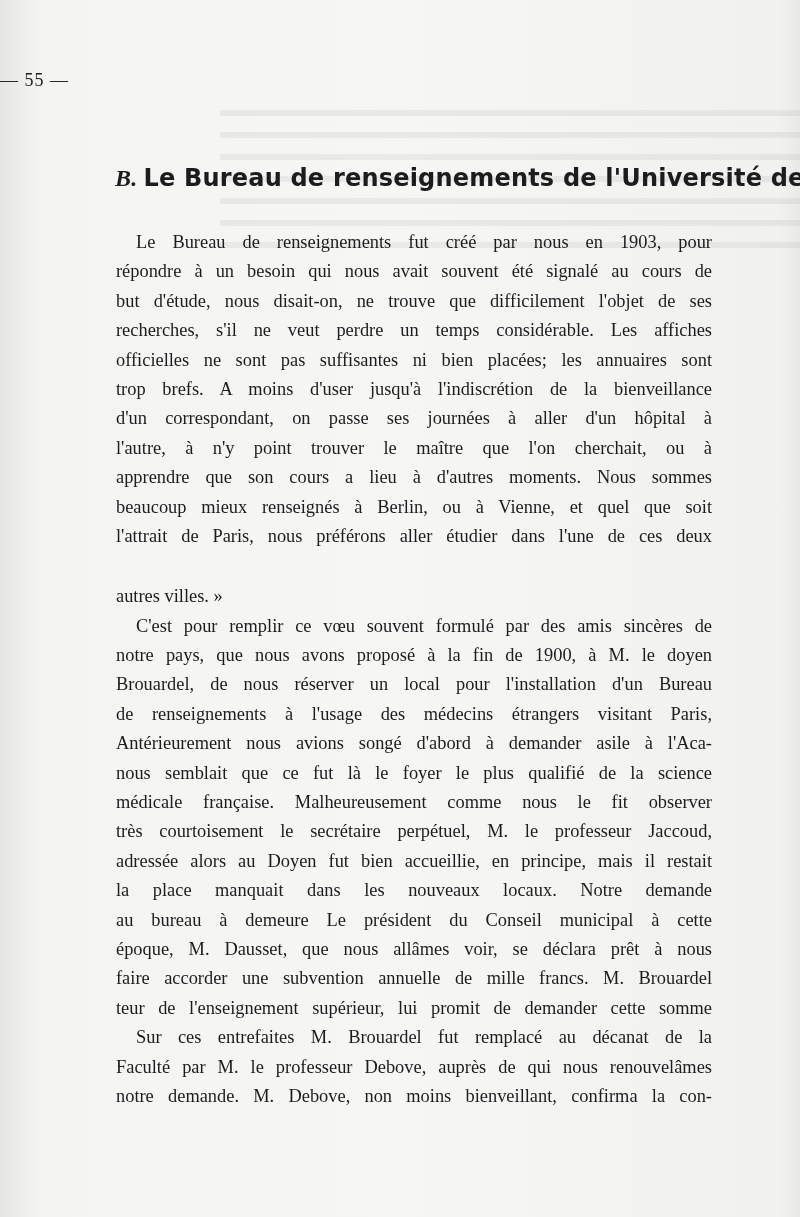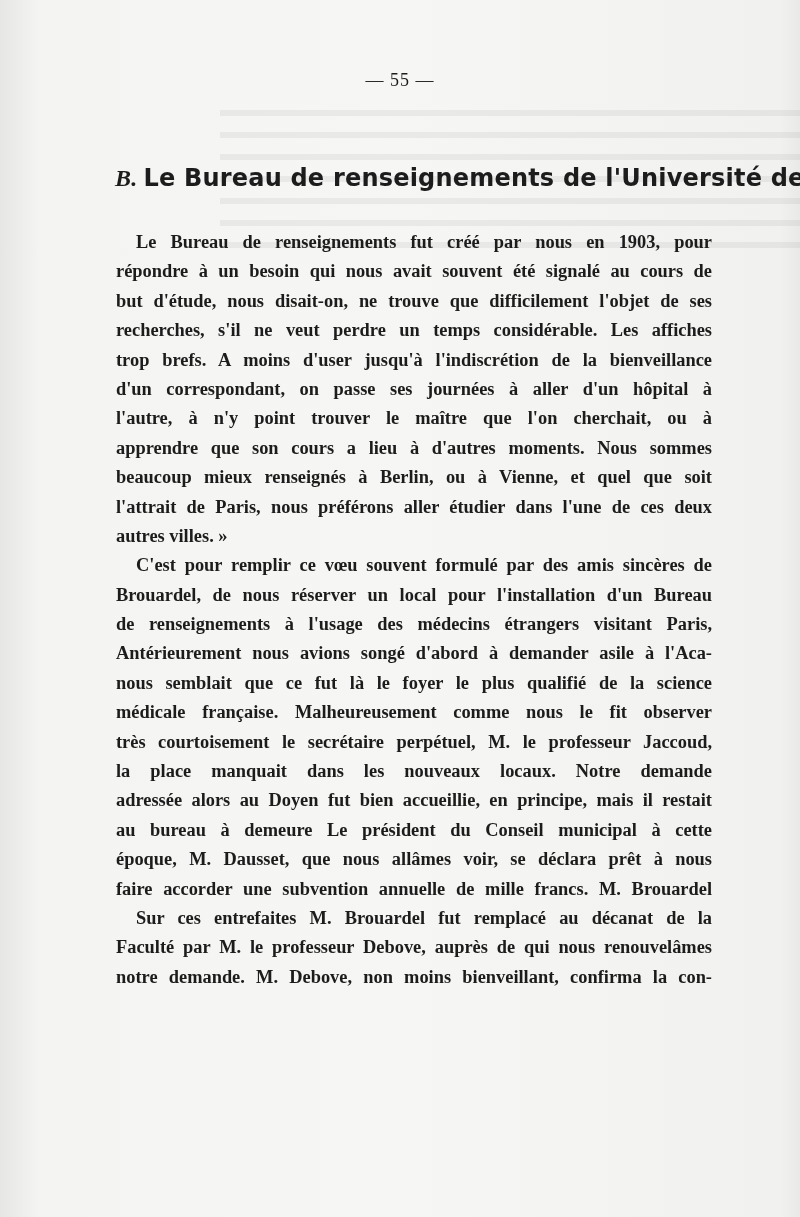--- a/index.html
+++ b/index.html
@@ -14,75 +14,78 @@
       position: absolute; left: 0; top: 0; width: 800px; height: 1217px;
       background: linear-gradient(90deg, #e6e6e4 0px, #f4f4f2 40px, #f6f6f4 400px, #f1f1ef 780px, #e9e9e7 800px);
     }
     .ghost {
       position: absolute; left: 220px; top: 110px; width: 580px; height: 140px;
       opacity: 0.08;
       background: repeating-linear-gradient(180deg, #555 0 6px, transparent 6px 22px);
     }
     .page-number {
       position: absolute; left: 0; right: 0; top: 70px;
-      text-align: center; font-size: 18px; letter-spacing: 1px;
+      text-align: left; font-size: 18px; letter-spacing: 1px;
       font-family: "Liberation Serif", serif;
     }
     .heading {
       position: absolute; left: 115px; top: 164px; width: 600px;
       font-family: "DejaVu Sans", sans-serif;
       font-weight: bold; font-size: 24px; letter-spacing: 0.2px;
       white-space: nowrap;
     }
     .heading .label { font-family: "Liberation Serif", serif; font-style: italic; font-weight: bold; margin-right: 6px; }
     .body-text {
       position: absolute; left: 116px; top: 228px; width: 596px;
       font-family: "Liberation Serif", serif;
       font-size: 18.4px; line-height: 29.4px;
     }
     .line {
       display: block; text-align: justify; text-align-last: justify;
-      white-space: nowrap; height: 29.4px; font-weight: bold;
+      white-space: nowrap; height: 29.4px;
     }
     .line.indent { padding-left: 20px; }
-    .line.last { text-align-last: left; }
+    .line.last { text-align-last: left; margin-top: 31px; }
   </style>
 </head>
 <body>
 
 <div class="page">
   <div class="ghost"></div>
 
   <div class="page-number">— 55 —</div>
 
   <div class="heading">
     <span class="label">B.</span><span>Le Bureau de renseignements de l'Université de Paris.</span>
   </div>
 
   <div class="body-text">
     <span class="line indent">Le Bureau de renseignements fut créé par nous en 1903, pour</span>
     <span class="line">répondre à un besoin qui nous avait souvent été signalé au cours de</span>
     <span class="line">but d'étude, nous disait-on, ne trouve que difficilement l'objet de ses</span>
     <span class="line">recherches, s'il ne veut perdre un temps considérable. Les affiches</span>
+    <span class="line">officielles ne sont pas suffisantes ni bien placées; les annuaires sont</span>
     <span class="line">trop brefs. A moins d'user jusqu'à l'indiscrétion de la bienveillance</span>
     <span class="line">d'un correspondant, on passe ses journées à aller d'un hôpital à</span>
     <span class="line">l'autre, à n'y point trouver le maître que l'on cherchait, ou à</span>
     <span class="line">apprendre que son cours a lieu à d'autres moments. Nous sommes</span>
     <span class="line">beaucoup mieux renseignés à Berlin, ou à Vienne, et quel que soit</span>
     <span class="line">l'attrait de Paris, nous préférons aller étudier dans l'une de ces deux</span>
     <span class="line last">autres villes. »</span>
     <span class="line indent">C'est pour remplir ce vœu souvent formulé par des amis sincères de</span>
+    <span class="line">notre pays, que nous avons proposé à la fin de 1900, à M. le doyen</span>
     <span class="line">Brouardel, de nous réserver un local pour l'installation d'un Bureau</span>
     <span class="line">de renseignements à l'usage des médecins étrangers visitant Paris,</span>
     <span class="line">Antérieurement nous avions songé d'abord à demander asile à l'Aca-</span>
     <span class="line">nous semblait que ce fut là le foyer le plus qualifié de la science</span>
     <span class="line">médicale française. Malheureusement comme nous le fit observer</span>
     <span class="line">très courtoisement le secrétaire perpétuel, M. le professeur Jaccoud,</span>
+    <span class="line">adressée alors au Doyen fut bien accueillie, en principe, mais il restait</span>
     <span class="line">la place manquait dans les nouveaux locaux. Notre demande</span>
-    <span class="line">adressée alors au Doyen fut bien accueillie, en principe, mais il restait</span>
     <span class="line">au bureau à demeure Le président du Conseil municipal à cette</span>
     <span class="line">époque, M. Dausset, que nous allâmes voir, se déclara prêt à nous</span>
     <span class="line">faire accorder une subvention annuelle de mille francs. M. Brouardel</span>
+    <span class="line">teur de l'enseignement supérieur, lui promit de demander cette somme</span>
     <span class="line indent">Sur ces entrefaites M. Brouardel fut remplacé au décanat de la</span>
     <span class="line">Faculté par M. le professeur Debove, auprès de qui nous renouvelâmes</span>
     <span class="line">notre demande. M. Debove, non moins bienveillant, confirma la con-</span>
   </div>
 </div>
 
 </body></html>

